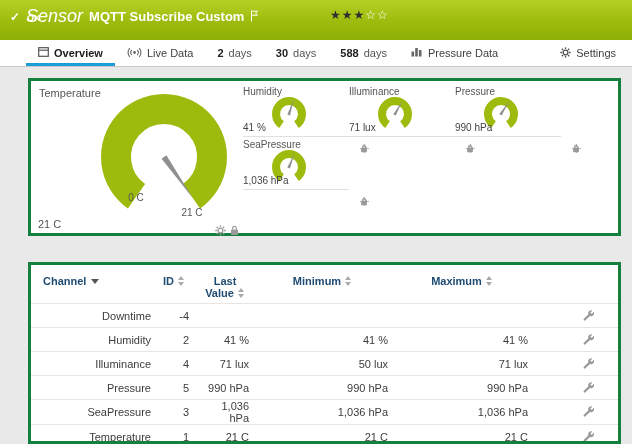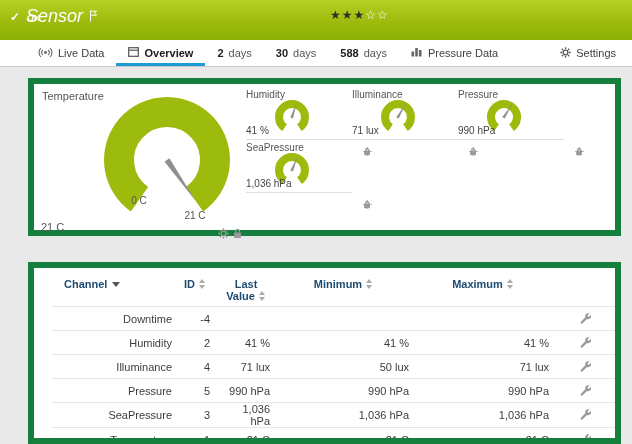--- a/index.html
+++ b/index.html
@@ -22,23 +22,23 @@
   
   .tabs{position:absolute;top:40px;left:0;right:0;height:27px;background:#fff;
     border-bottom:1px solid #c9c9c9;display:flex;align-items:stretch;padding-left:26px;box-sizing:border-box;}
   .tab{display:flex;align-items:center;gap:5px;padding:0 12px;font-size:11px;color:#3f3f3f;}
   .tab.active{font-weight:bold;color:#1b1b1b;box-shadow:inset 0 -3px 0 #1d9bd7;}
   .tab .n{font-weight:bold;color:#222;}
   .tab .u{color:#555;}
   .tab-settings{margin-left:auto;margin-right:4px;}
 
   
-  .panel{position:absolute;background:#fff;border:6px solid #15803d;box-sizing:border-box;}
+  .panel{position:absolute;background:#fff;border:3px solid #15803d;box-sizing:border-box;}
   #gaugePanel{left:28px;top:78px;width:593px;height:158px;}
-  #tablePanel{left:28px;top:262px;width:593px;height:182px;overflow:hidden;padding-left:18px;}
+  #tablePanel{left:28px;top:262px;width:593px;height:182px;overflow:hidden;}
 
   
   .glabel{position:absolute;left:8px;top:6px;font-size:11px;color:#555;}
   .big-gauge{position:absolute;left:58px;top:10px;}
   .scale-min{position:absolute;left:90px;top:111px;width:30px;text-align:center;font-size:10px;color:#555;}
   .scale-max{position:absolute;left:143px;top:126px;width:36px;text-align:center;font-size:10px;color:#555;}
   .bigval{position:absolute;left:7px;top:137px;font-size:11px;color:#555;}
   .gicons{position:absolute;left:184px;top:141px;display:flex;gap:4px;align-items:center;}
 
   
@@ -65,52 +65,53 @@
 </style>
 </head>
 <body>
 
 <div id="app">
 
   <div class="topbar">
     <div class="topbar-row">
       <span class="ok-check">✓</span>
       <span class="sensor-kind">Sensor</span>
+      <span class="sensor-title">MQTT Subscribe Custom</span>
       <span>
         <svg width="9" height="12" viewBox="0 0 9 12">
             <path d="M1.5 0.5v11" stroke="#fff" stroke-width="1"></path>
             <path d="M1.5 1.2h6l-2 2 2 2h-6z" fill="none" stroke="#fff" stroke-width="1"></path>
           </svg>
       </span>
     </div>
     <div class="stars">
       <span class="filled">★★★</span><span class="empty">☆☆</span>
     </div>
     <div class="status-ok">OK</div>
   </div>
 
   <div class="tabs">
+    <div class="tab active">
+      <span><svg width="11" height="10" viewBox="0 0 11 10">
+            <rect x="0.7" y="0.7" width="9.6" height="8.6" fill="none" stroke="#555" stroke-width="1.2"></rect>
+            <line x1="0.7" y1="3.2" x2="10.3" y2="3.2" stroke="#555" stroke-width="1.2"></line>
+          </svg></span>
+      <span>Overview</span>
+    </div>
     <div class="tab">
       <span><svg width="15" height="11" viewBox="0 0 15 11">
             <circle cx="7.5" cy="5.5" r="1.4" fill="#666"></circle>
             <g fill="none" stroke="#666" stroke-width="1.1">
               <path d="M4.8 3a3.6 3.6 0 0 0 0 5"></path>
               <path d="M10.2 3a3.6 3.6 0 0 1 0 5"></path>
               <path d="M2.8 1.2a6.2 6.2 0 0 0 0 8.6"></path>
               <path d="M12.2 1.2a6.2 6.2 0 0 1 0 8.6"></path>
             </g>
           </svg></span>
       <span>Live Data</span>
-    </div>
-    <div class="tab active">
-      <span><svg width="11" height="10" viewBox="0 0 11 10">
-            <rect x="0.7" y="0.7" width="9.6" height="8.6" fill="none" stroke="#555" stroke-width="1.2"></rect>
-            <line x1="0.7" y1="3.2" x2="10.3" y2="3.2" stroke="#555" stroke-width="1.2"></line>
-          </svg></span>
-      <span>Overview</span>
     </div>
     <div class="tab">
       <span class="n">2</span>
       <span class="u">days</span>
     </div>
     <div class="tab">
       <span class="n">30</span>
       <span class="u">days</span>
     </div>
     <div class="tab">

